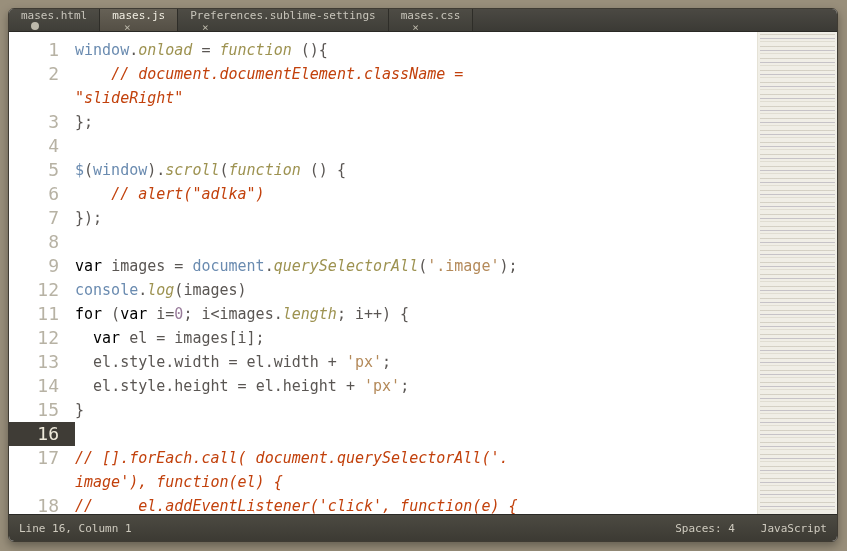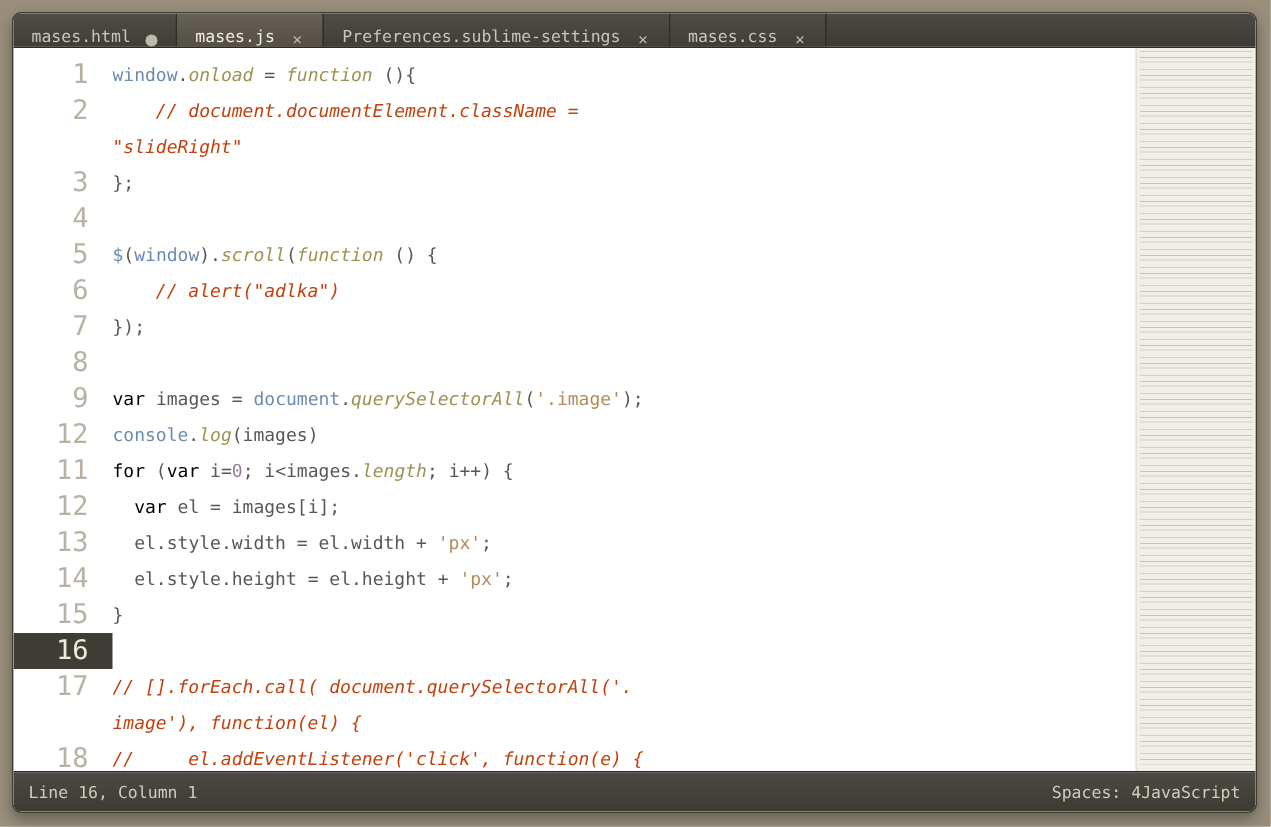--- a/index.html
+++ b/index.html
@@ -9,44 +9,45 @@
     background: #fbfbfb; border: 1px solid #3f3b33; border-radius: 6px;
     box-shadow: 0 4px 10px rgba(0,0,0,0.35);
     display: flex; flex-direction: column; overflow: hidden;
   }
   .tabbar {
     height: 23px; background: linear-gradient(#4b4943,#3b3a35);
     display: flex; align-items: stretch; font-size: 11px;
     border-bottom: 1px solid #2a2925;
   }
   .tab {
-    display: flex; align-items: flex-end; padding: 0 12px; color: #c8c5bb;
+    display: flex; align-items: flex-start; padding: 0 12px; color: #c8c5bb;
     border-right: 1px solid #2e2d28; position: relative; cursor: pointer;
     background: linear-gradient(#4e4c45,#3f3e38);
+    flex-direction: column;
   }
   .tab:first-child { border-top-left-radius: 5px; }
   .tab.active {
     background: linear-gradient(#666156,#544f45);
     color: #f1eee2;
   }
   .tab .close {
     margin-left: 10px; width: 10px; height: 10px; display: inline-flex;
     align-items: center; justify-content: center; color: #bdb9ab; font-size: 11px;
   }
   .tab .dirty {
     margin-left: 10px; width: 8px; height: 8px; border-radius: 50%; background: #bdb9ab;
   }
   .editor-area { flex: 1; display: flex; background: #ffffff; overflow: hidden; }
   .gutter {
     width: 66px; padding-right: 16px; text-align: right;
     font-size: 18px; line-height: 24px; color: #b7b2a4; user-select: none;
     padding-top: 6px;
   }
   .code {
-    flex: 1; padding-top: 6px; font-size: 12px; line-height: 24px;
+    flex: 1; padding-top: 6px; font-size: 15px; line-height: 24px;
     white-space: pre; color: #333; overflow: hidden;
   }
   .code .line { height: 24px; }
   .code .active-line { background: rgba(0,0,0,0); }
   .gutter .active { background: #3f3c36; color: #efeadb; padding-right: 16px; margin-right: -16px; margin-left: -66px; padding-left: 50px; }
   .gutter .ln { height: 24px; }
   .minimap {
     width: 80px; background: #f0eee6; border-left: 1px solid #e5e2d6;
     position: relative; overflow: hidden;
   }
@@ -57,21 +58,21 @@
         #b9b3a3 0 1px, transparent 1px 4px,
         #9c97a8 4px 5px, transparent 5px 7px,
         #d1cdbe 7px 8px, transparent 8px 12px);
     opacity: 0.5;
   }
   .statusbar {
     height: 20px; background: linear-gradient(#4c4a42,#3c3a33);
     display: flex; align-items: center; justify-content: space-between;
     font-size: 11px; color: #cfcbbf; padding: 13px 10px; border-top: 1px solid #2a2925;
   }
-  .statusbar .right { display: flex; }
+  .statusbar .right { display: flex; gap: 26px; }
 
   
   .c-builtin { color: #6a8bb0; }   
   .c-func    { color: #9d9250; font-style: italic; } 
   .c-key     { color: #000000; }   
   .c-ident   { color: #5a5653; }   
   .c-op      { color: #5a5653; }   
   .c-num     { color: #987b9a; }   
   .c-str     { color: #b48a5a; }   
   .c-dim     { color: #c2410c; font-style: italic; }   

